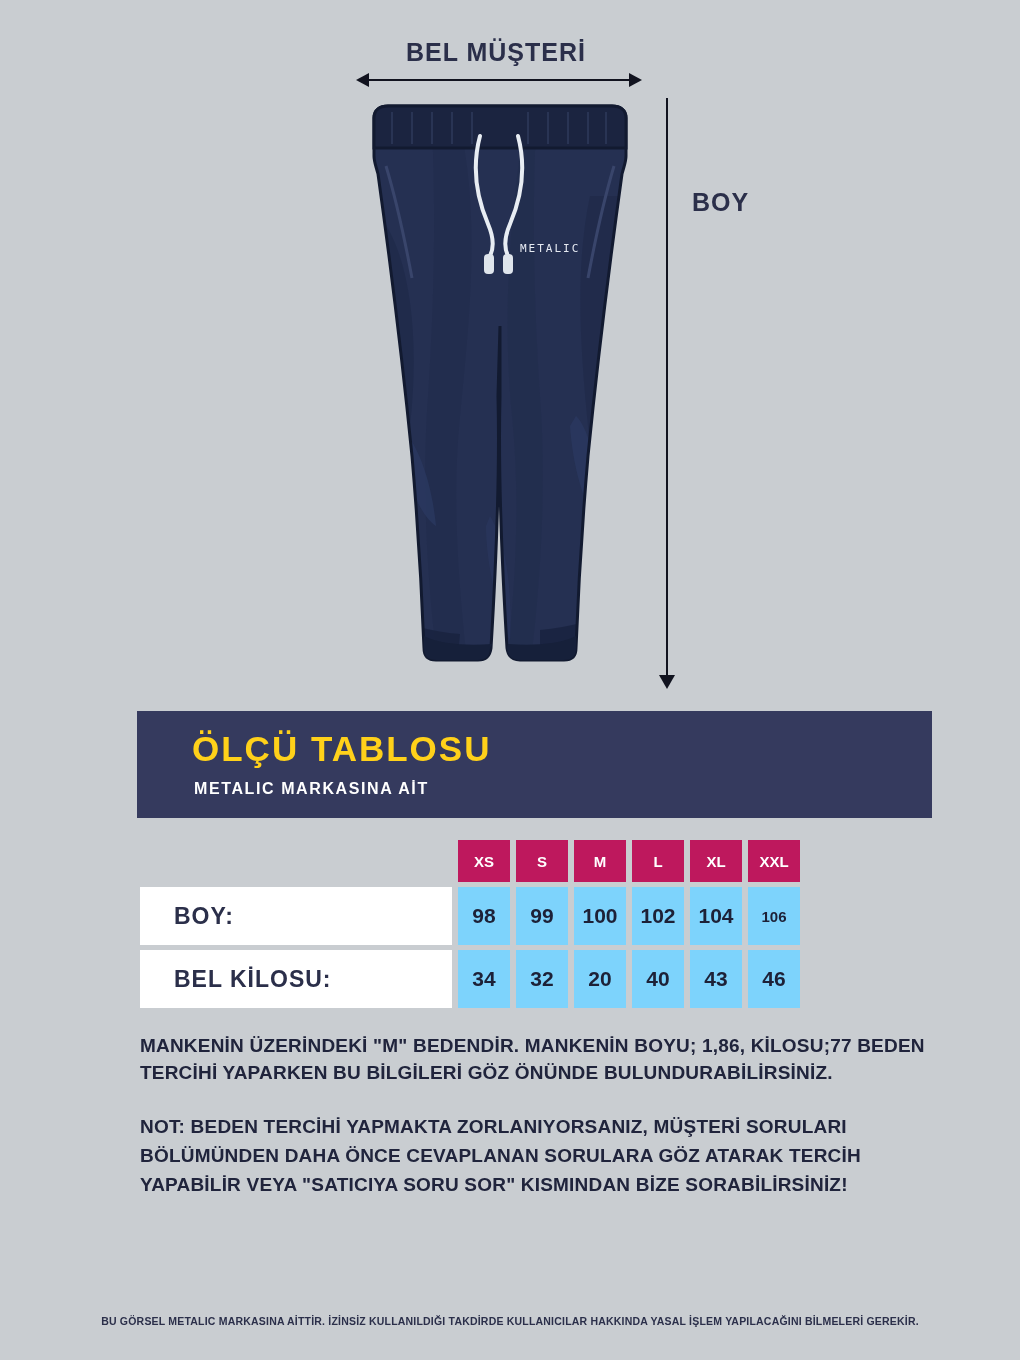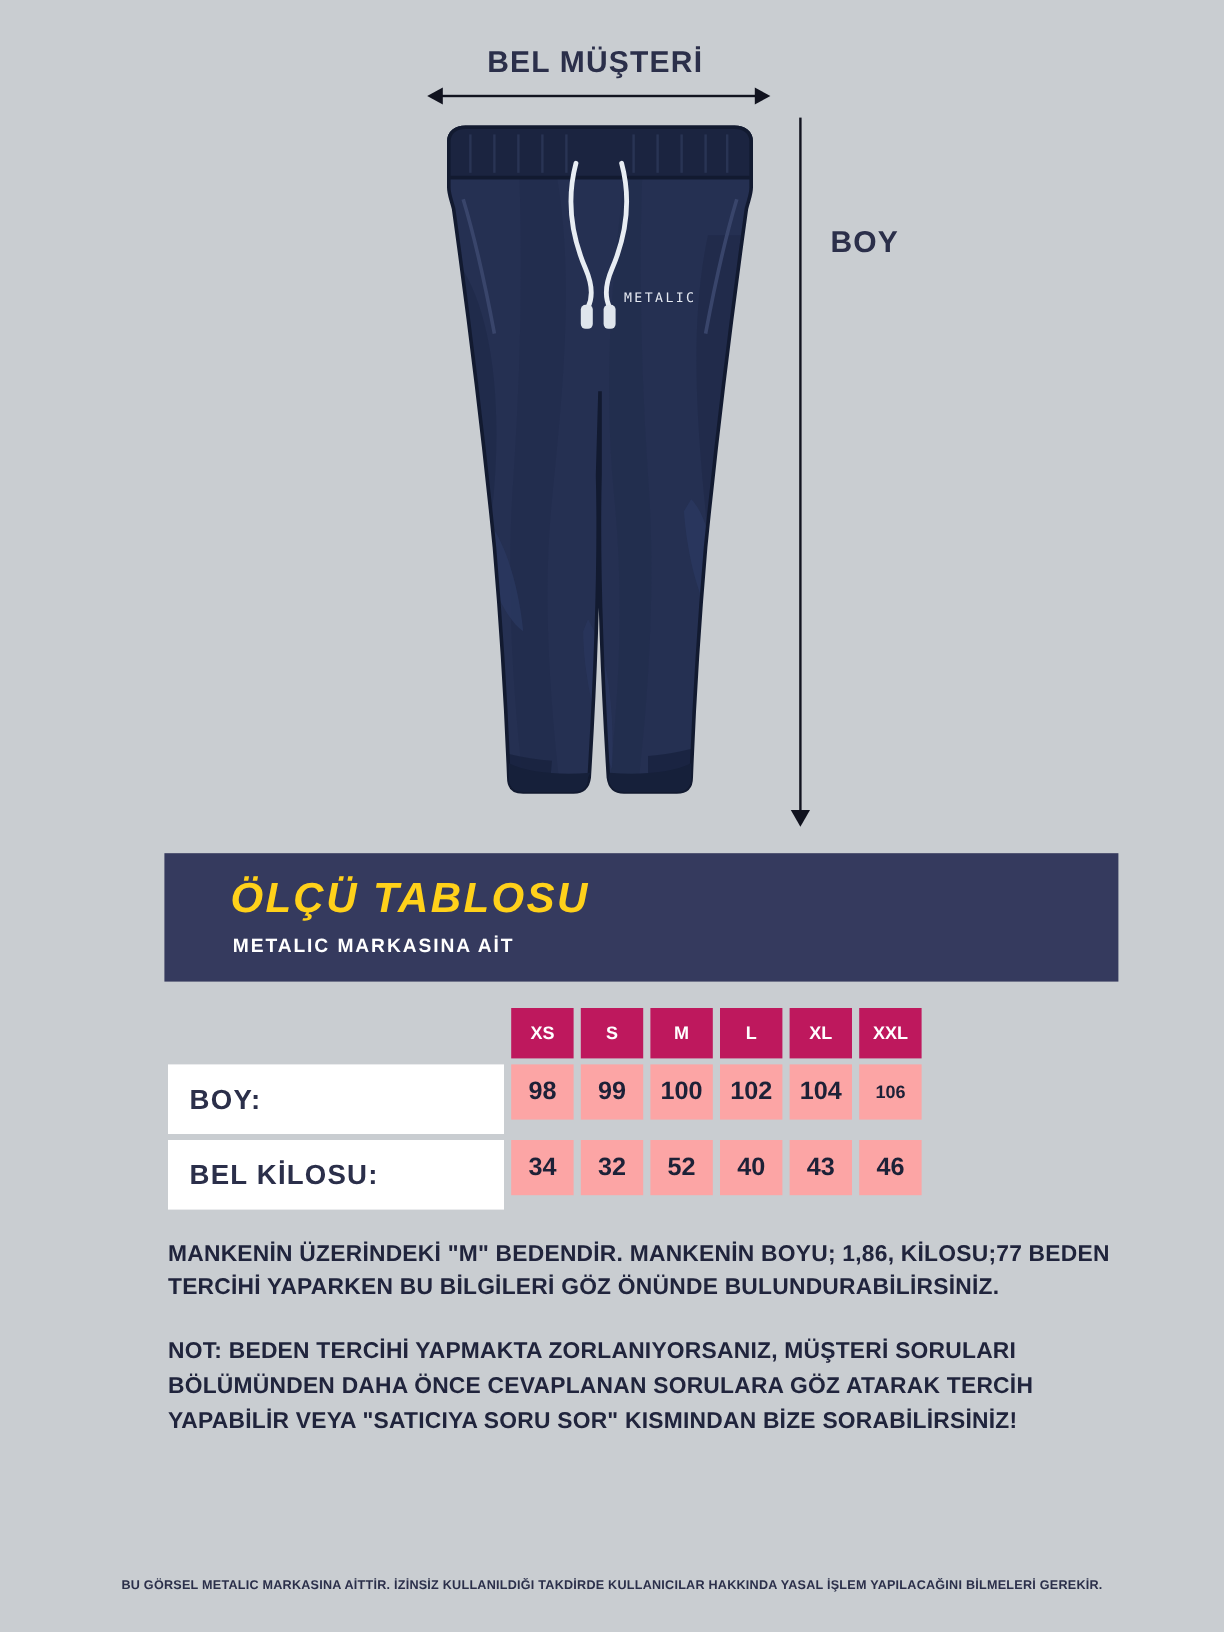--- a/index.html
+++ b/index.html
@@ -103,21 +103,20 @@
     width: 795px;
     height: 107px;
     background: #353a5e;
   }
   .band-title {
     position: absolute;
     left: 55px;
     top: 18px;
     font-size: 35px;
     font-weight: bold;
-    font-style: italic;
     letter-spacing: 2px;
     color: #ffd11a;
   }
   .band-sub {
     position: absolute;
     left: 57px;
     top: 69px;
     font-size: 16px;
     font-weight: bold;
     letter-spacing: 1.6px;
@@ -128,26 +127,26 @@
     position: absolute;
     left: 140px;
     top: 840px;
   }
   .trow {
     display: flex;
     align-items: flex-start;
     margin-bottom: 5px;
   }
   .rowlabelcell {
-    width: 280px;
+    width: 312px;
     height: 58px;
     background: #ffffff;
     display: flex;
     align-items: center;
-    padding-left: 18px;
+    padding-left: 34px;
     box-sizing: border-box;
     margin-right: 6px;
     font-size: 23px;
     font-weight: bold;
     letter-spacing: 1px;
     color: #2b2f4a;
   }
   .rowlabelcell.empty {
     background: transparent;
     height: 42px;
@@ -159,22 +158,22 @@
     color: #ffffff;
     font-size: 15px;
     font-weight: bold;
     display: flex;
     align-items: center;
     justify-content: center;
     margin-right: 6px;
   }
   .vcell {
     width: 52px;
-    height: 46px;
-    background: #fca5a5;
+    height: 58px;
+    background: #7dd3fc;
     color: #1d2137;
     font-size: 21px;
     font-weight: bold;
     display: flex;
     align-items: center;
     justify-content: center;
     margin-right: 6px;
   }
   .vcell.small {
     font-size: 15px;
@@ -327,21 +326,21 @@
       <div class="vcell">100</div>
       <div class="vcell">102</div>
       <div class="vcell">104</div>
       <div class="vcell small">106</div>
     </div>
 
     <div class="trow">
       <div class="rowlabelcell">BEL KİLOSU:</div>
       <div class="vcell">34</div>
       <div class="vcell">32</div>
-      <div class="vcell">52</div>
+      <div class="vcell">20</div>
       <div class="vcell">40</div>
       <div class="vcell">43</div>
       <div class="vcell">46</div>
     </div>
   </div>
 
   <div class="notes">
     <p class="note-p">MANKENİN ÜZERİNDEKİ "M" BEDENDİR. MANKENİN BOYU; 1,86, KİLOSU;77 BEDEN TERCİHİ YAPARKEN BU BİLGİLERİ GÖZ ÖNÜNDE BULUNDURABİLİRSİNİZ.</p>
     <p class="note-p second">NOT: BEDEN TERCİHİ YAPMAKTA ZORLANIYORSANIZ,  MÜŞTERİ SORULARI BÖLÜMÜNDEN DAHA ÖNCE CEVAPLANAN SORULARA GÖZ ATARAK TERCİH YAPABİLİR VEYA "SATICIYA SORU SOR" KISMINDAN BİZE SORABİLİRSİNİZ!</p>
   </div>

